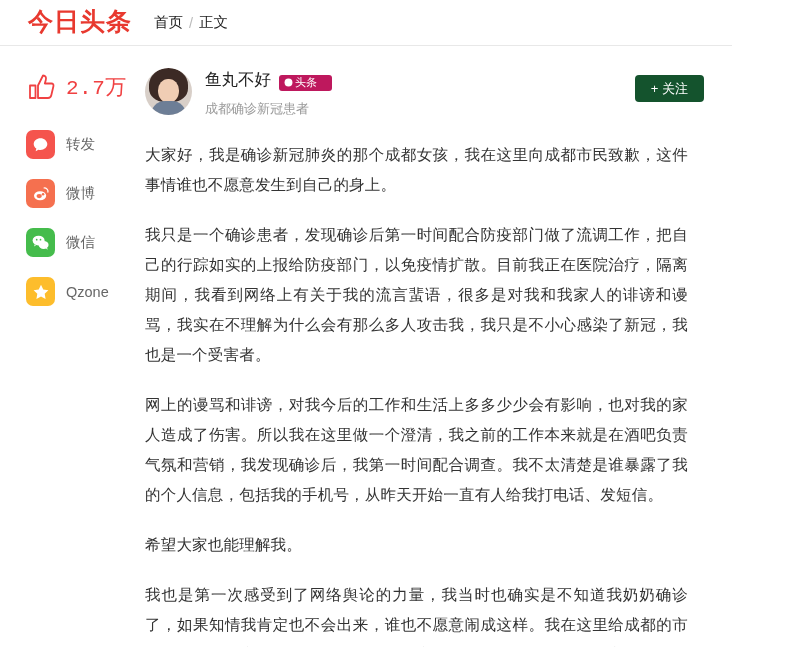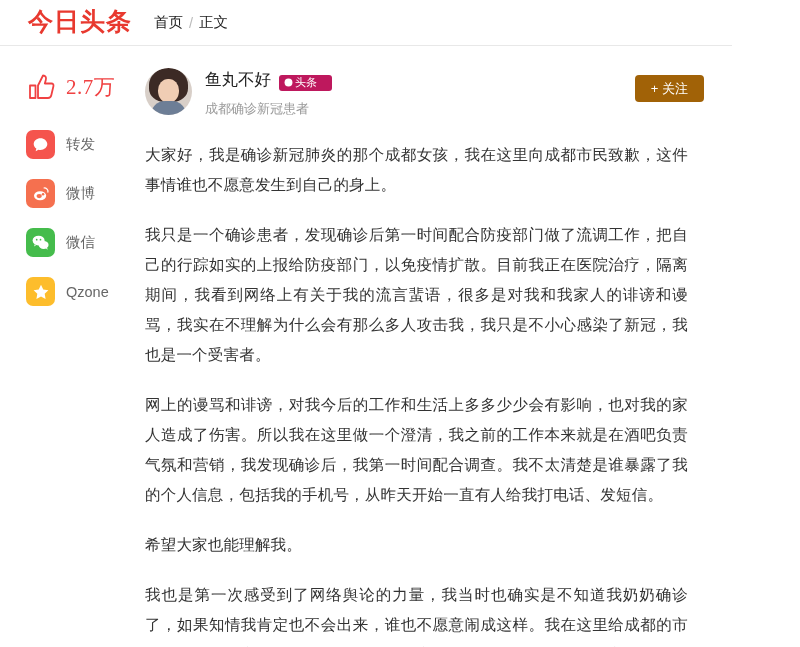--- a/index.html
+++ b/index.html
@@ -87,21 +87,21 @@
     margin-bottom: 28px;
   }
   .like-icon {
     width: 30px;
     height: 30px;
     position: relative;
   }
   .like-count {
     font-size: 21px;
     color: #f04142;
-    font-family: Liberation Serif, serif;
+    font-family: Liberation Mono, monospace;
     letter-spacing: 0.5px;
   }
   .share-item {
     display: flex;
     align-items: center;
     gap: 11px;
     margin-bottom: 20px;
     cursor: pointer;
   }
   .share-icon {
@@ -193,21 +193,21 @@
   }
   .author-desc {
     font-size: 13px;
     color: #999;
     margin-top: 9px;
   }
   .follow-btn {
     position: absolute;
     right: 0;
     top: 7px;
-    background: #a16207;
+    background: #14532d;
     color: #fff;
     font-size: 13px;
     border: none;
     border-radius: 4px;
     padding: 7px 16px;
     cursor: pointer;
     line-height: 1;
     font-family: "Liberation Sans", sans-serif;
     text-align: right;
   }

